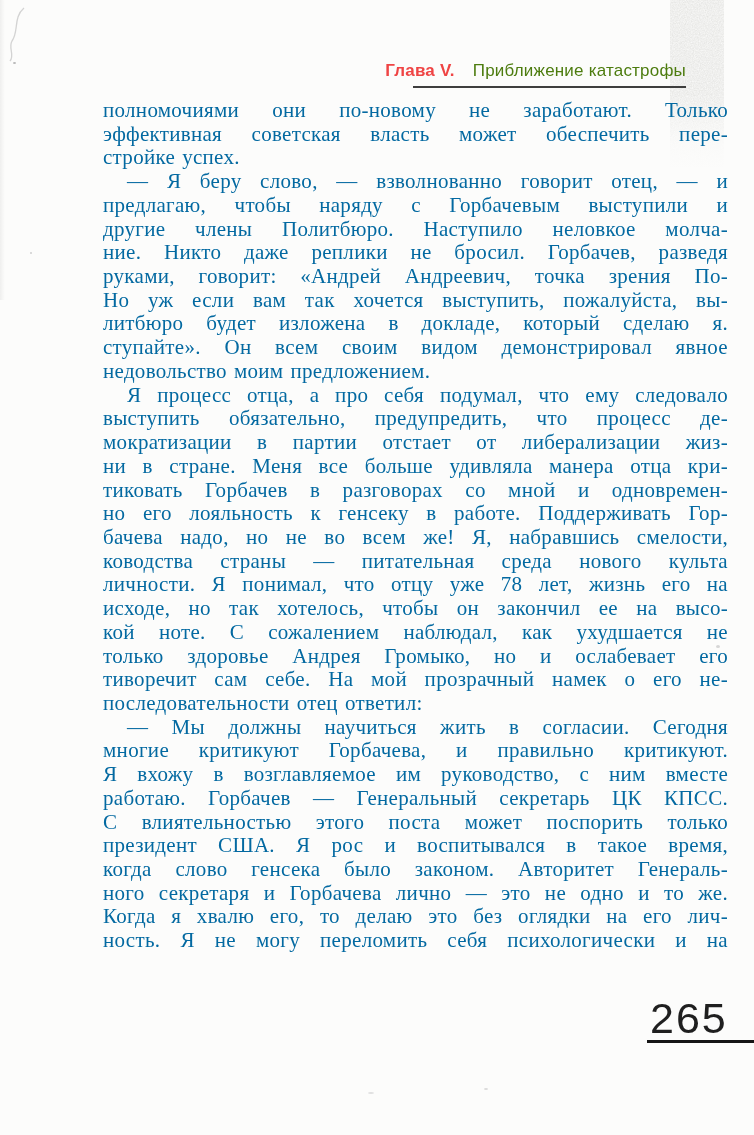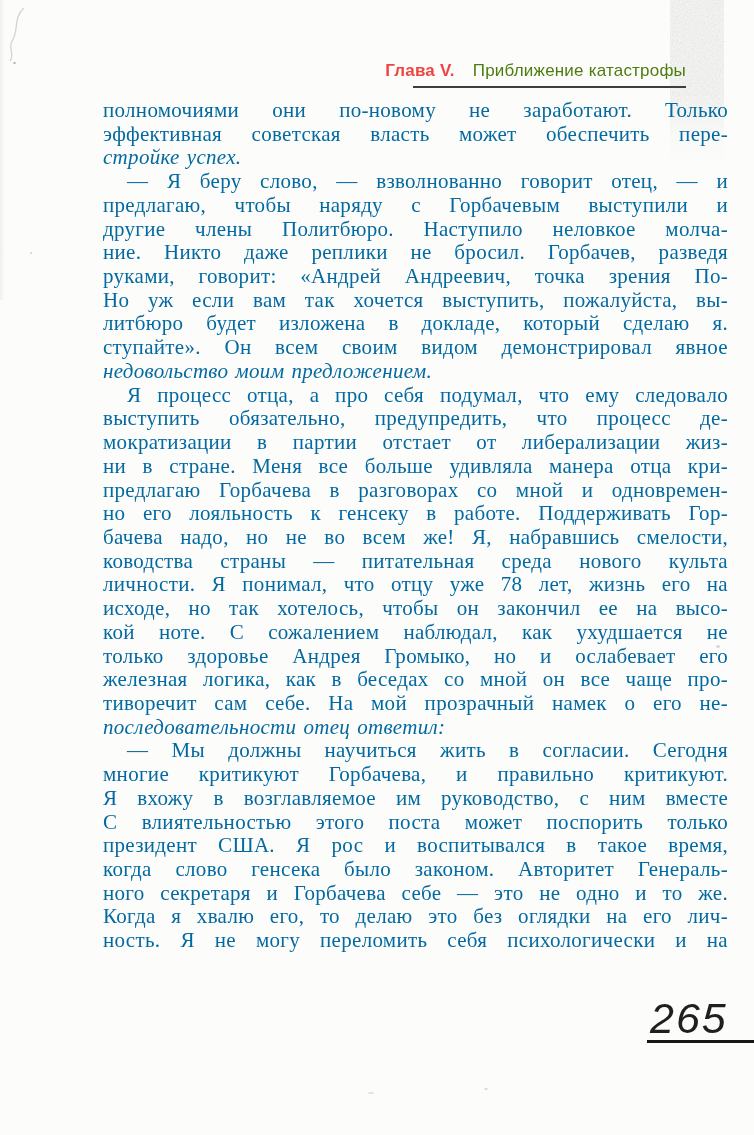--- a/index.html
+++ b/index.html
@@ -40,30 +40,29 @@
   .line{
     height:23.72px;
     line-height:23.72px;
     text-align:justify;
     text-align-last:justify;
     letter-spacing:0.3px;
     word-spacing:1.5px;
     overflow:hidden;
   }
   .line.indent{text-indent:24px;}
-  .line.para-end{text-align-last:left;font-style:italic;}
+  .line.para-end{text-align-last:left;}
   
   .page-number{
     position:absolute;
     left:650px;top:996px;
     font-family:"Liberation Sans", sans-serif;
     font-size:43px;line-height:44px;
     letter-spacing:2px;
     color:#1f1f1f;
-    font-style:italic;
   }
   .page-number-rule{
     position:absolute;
     left:647px;top:1040px;
     width:107px;height:3px;
     background:#161616;
   }
   
   .grain-band{
     position:absolute;
@@ -134,38 +133,38 @@
       <div class="line">ние. Никто даже реплики не бросил. Горбачев, разведя</div>
       <div class="line">руками, говорит: «Андрей Андреевич, точка зрения По-</div>
       <div class="line">Но уж если вам так хочется выступить, пожалуйста, вы-</div>
       <div class="line">литбюро будет изложена в докладе, который сделаю я.</div>
       <div class="line">ступайте». Он всем своим видом демонстрировал явное</div>
       <div class="line para-end">недовольство моим предложением.</div>
       <div class="line indent">Я процесс отца, а про себя подумал, что ему следовало</div>
       <div class="line">выступить обязательно, предупредить, что процесс де-</div>
       <div class="line">мократизации в партии отстает от либерализации жиз-</div>
       <div class="line">ни в стране. Меня все больше удивляла манера отца кри-</div>
-      <div class="line">предлагаю Горбачева в разговорах со мной и одновремен-</div>
+      <div class="line">тиковать Горбачев в разговорах со мной и одновремен-</div>
       <div class="line">но его лояльность к генсеку в работе. Поддерживать Гор-</div>
       <div class="line">бачева надо, но не во всем же! Я, набравшись смелости,</div>
       <div class="line">ководства страны — питательная среда нового культа</div>
       <div class="line">личности. Я понимал, что отцу уже 78 лет, жизнь его на</div>
       <div class="line">исходе, но так хотелось, чтобы он закончил ее на высо-</div>
       <div class="line">кой ноте. С сожалением наблюдал, как ухудшается не</div>
       <div class="line">только здоровье Андрея Громыко, но и ослабевает его</div>
-      <div class="line">железная логика, как в беседах со мной он все чаще про-</div>
       <div class="line">тиворечит сам себе. На мой прозрачный намек о его не-</div>
       <div class="line para-end">последовательности отец ответил:</div>
       <div class="line indent">— Мы должны научиться жить в согласии. Сегодня</div>
       <div class="line">многие критикуют Горбачева, и правильно критикуют.</div>
       <div class="line">Я вхожу в возглавляемое им руководство, с ним вместе</div>
+      <div class="line">работаю. Горбачев — Генеральный секретарь ЦК КПСС.</div>
       <div class="line">С влиятельностью этого поста может поспорить только</div>
       <div class="line">президент США. Я рос и воспитывался в такое время,</div>
       <div class="line">когда слово генсека было законом. Авторитет Генераль-</div>
-      <div class="line">ного секретаря и Горбачева себе — это не одно и то же.</div>
+      <div class="line">ного секретаря и Горбачева лично — это не одно и то же.</div>
       <div class="line">Когда я хвалю его, то делаю это без оглядки на его лич-</div>
       <div class="line">ность. Я не могу переломить себя психологически и на</div>
     </div>
 
   <div class="page-number">265</div>
   <div class="page-number-rule"></div>
 
 </div>
 
 </body></html>

